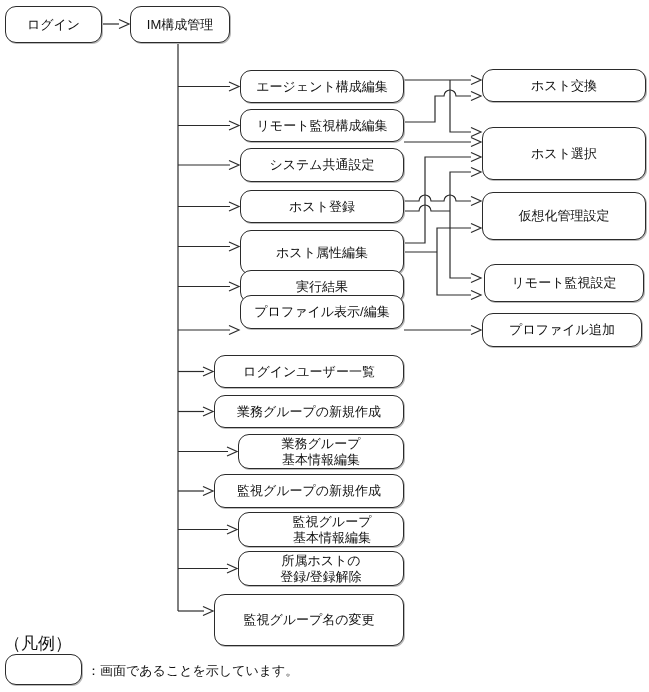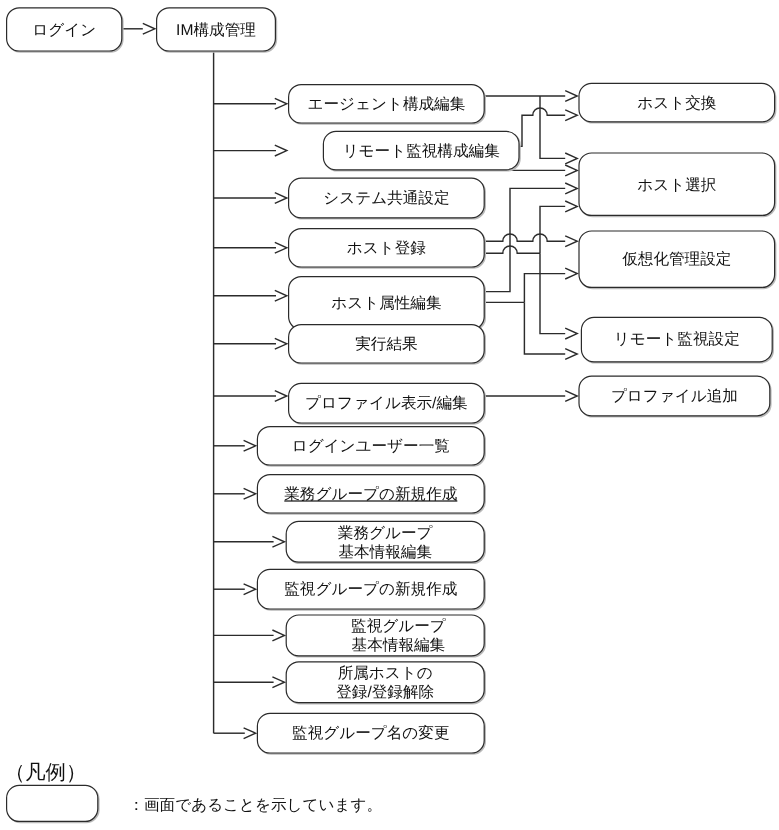--- a/index.html
+++ b/index.html
@@ -80,39 +80,39 @@
       <path d="M471 223.5 L481 228 L471 232.5" fill="none" stroke="#2b2b2b" stroke-width="1.2"></path>
       <path d="M437 252 V295 H471" fill="none" stroke="#2b2b2b" stroke-width="1.2"></path>
       <path d="M471 290.5 L481 295 L471 299.5" fill="none" stroke="#2b2b2b" stroke-width="1.2"></path>
       <path d="M404 330 H471" fill="none" stroke="#2b2b2b" stroke-width="1.2"></path>
       <path d="M471 325.5 L481 330 L471 334.5" fill="none" stroke="#2b2b2b" stroke-width="1.2"></path>
     </svg>
   <div id="nodes-layer">
       <div class="node" style="left: 5px; top: 6px; width: 97px; height: 37px;"><span>ログイン</span></div>
       <div class="node" style="left: 130px; top: 6px; width: 100px; height: 37px; justify-content: center;"><span>IM構成管理</span></div>
       <div class="node" style="left: 240px; top: 70px; width: 164px; height: 33px;"><span>エージェント構成編集</span></div>
-      <div class="node" style="left: 240px; top: 109px; width: 164px; height: 33px; margin-left: 29px;"><span>リモート監視構成編集</span></div>
+      <div class="node" style="left: 240px; top: 109px; width: 164px; height: 33px;"><span>リモート監視構成編集</span></div>
       <div class="node" style="left: 240px; top: 148px; width: 164px; height: 34px;"><span>システム共通設定</span></div>
       <div class="node" style="left: 240px; top: 190px; width: 164px; height: 33px;"><span>ホスト登録</span></div>
       <div class="node" style="left: 240px; top: 230px; width: 164px; height: 45px;"><span>ホスト属性編集</span></div>
       <div class="node" style="left: 240px; top: 270px; width: 164px; height: 33px;"><span>実行結果</span></div>
-      <div class="node" style="left: 240px; top: 319px; width: 164px; height: 34px;"><span>プロファイル表示/編集</span></div>
+      <div class="node" style="left: 240px; top: 295px; width: 164px; height: 34px;"><span>プロファイル表示/編集</span></div>
       <div class="node" style="left: 214px; top: 355px; width: 190px; height: 33px;"><span>ログインユーザー一覧</span></div>
-      <div class="node" style="left: 214px; top: 395px; width: 190px; height: 33px; text-decoration: underline;"><span>業務グループの新規作成</span></div>
+      <div class="node" style="left: 214px; top: 395px; width: 190px; height: 33px;"><span>業務グループの新規作成</span></div>
       <div class="node" style="left: 238px; top: 434px; width: 166px; height: 35px;"><span>業務グループ
 基本情報編集</span></div>
       <div class="node" style="left: 214px; top: 474px; width: 190px; height: 34px;"><span>監視グループの新規作成</span></div>
       <div class="node" style="left: 238px; top: 512px; width: 166px; height: 35px; padding-left: 22px;"><span>監視グループ
 基本情報編集</span></div>
       <div class="node" style="left: 238px; top: 551px; width: 166px; height: 35px;"><span>所属ホストの
 登録/登録解除</span></div>
-      <div class="node" style="left: 214px; top: 594px; width: 190px; height: 34px; justify-content: center;"><span>監視グループ名の変更</span></div>
+      <div class="node" style="left: 214px; top: 594px; width: 190px; height: 52px; justify-content: center;"><span>監視グループ名の変更</span></div>
       <div class="node" style="left: 482px; top: 69px; width: 164px; height: 33px;"><span>ホスト交換</span></div>
       <div class="node" style="left: 482px; top: 127px; width: 164px; height: 53px;"><span>ホスト選択</span></div>
       <div class="node" style="left: 482px; top: 192px; width: 164px; height: 48px;"><span>仮想化管理設定</span></div>
       <div class="node" style="left: 484px; top: 264px; width: 160px; height: 38px;"><span>リモート監視設定</span></div>
       <div class="node" style="left: 482px; top: 313px; width: 160px; height: 34px;"><span>プロファイル追加</span></div>
     </div>
 
   <div class="legend-heading" style="left:4px;top:632px;">（凡例）</div>
   <div class="legend-box" style="left:5px;top:654px;width:77px;height:31px;"></div>
-  <div class="legend-text" style="left:87px;top:662px;margin-left:20px;">：画面であることを示しています。</div>
+  <div class="legend-text" style="left:87px;top:662px;">：画面であることを示しています。</div>
 </div>
 
 </body></html>

